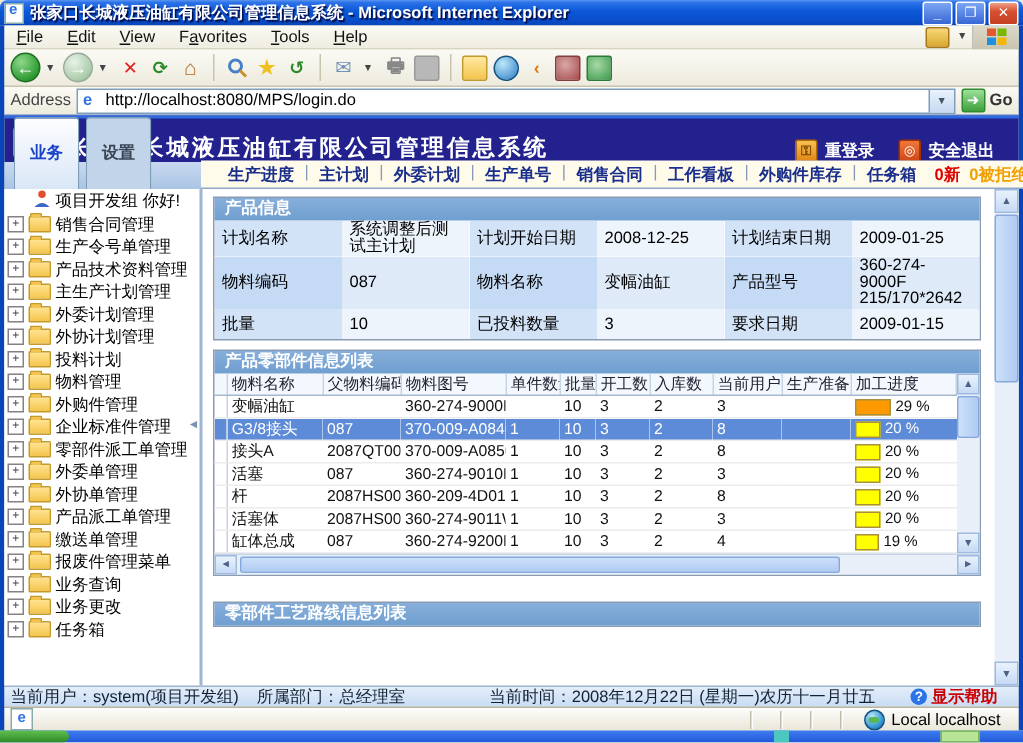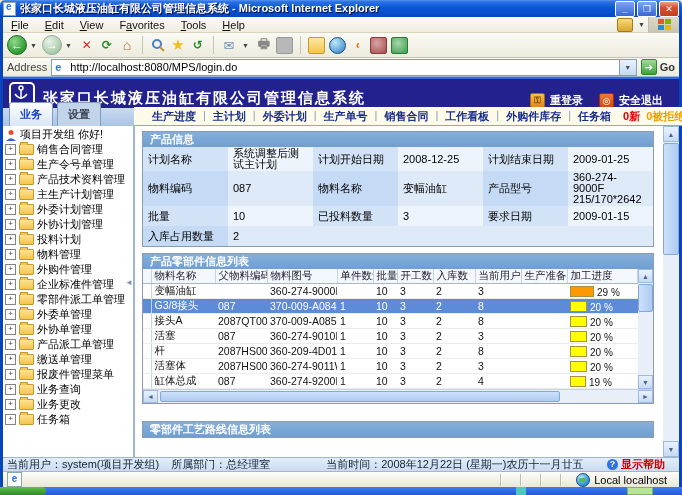--- a/index.html
+++ b/index.html
@@ -54,32 +54,32 @@
   .logo{width:22px;height:22px;border:2px solid #fff;border-radius:5px;margin:0 8px 0 6px;position:relative;flex:none;}
   .logo svg{position:absolute;left:2px;top:1px;}
   .apptitle{color:#fff;font-size:15px;font-weight:bold;letter-spacing:2px;flex:1;white-space:nowrap;}
   .hbtn{display:flex;align-items:center;color:#fff;font-weight:bold;margin-right:16px;white-space:nowrap;}
   .hicon{width:13px;height:13px;border-radius:2px;margin-right:5px;display:flex;align-items:center;justify-content:center;color:#fff;font-size:9px;font-weight:bold;}
   .hicon.key{background:linear-gradient(180deg,#F8C050,#E08818);border:1px solid #B06808;color:#7A4A00;}
   .hicon.pwr{background:linear-gradient(180deg,#F07838,#D04818);border:1px solid #A03008;}
   
   .tabsrow{top:108px;height:18px;display:flex;align-items:flex-end;background:linear-gradient(180deg,#C9DAF0,#A9C4E4);}
   .tabzone{width:131px;display:flex;align-items:flex-end;padding-left:6px;box-sizing:border-box;flex:none;height:18px;}
-  .tab{height:15px;line-height:15px;padding:4px 10px;font-weight:bold;border:1px solid #7F9DB9;border-bottom:none;border-radius:3px 3px 0 0;margin-right:4px;}
+  .tab{height:15px;line-height:15px;padding:16px 10px;font-weight:bold;border:1px solid #7F9DB9;border-bottom:none;border-radius:3px 3px 0 0;margin-right:4px;}
   .tab.active{background:linear-gradient(180deg,#FEFEFF,#D8E6F6);color:#1C44C8;}
   .tab.inactive{background:#C2D4EA;color:#3A4454;margin-top:48px;}
   .navzone{flex:1;height:18px;background:#FFFBEA;border-bottom:1px solid #8FA8C8;display:flex;align-items:center;padding-left:14px;white-space:nowrap;}
   .nav-item{color:#1A2E8C;font-weight:bold;margin:0 4px;}
   .nav-sep{color:#8899BB;margin:0 3px;}
   .badge-new{color:#E00000;font-weight:bold;margin-left:8px;}
   .badge-rej{color:#F0A000;font-weight:bold;margin-left:6px;}
   
   .main{top:126px;height:331px;background:#fff;}
   .sidebar{position:absolute;left:0;top:0;bottom:0;width:130px;border-right:2px solid #9EB6D4;background:#fff;overflow:hidden;}
-  .greet{display:flex;align-items:flex-end;height:16px;padding-left:2px;}
+  .greet{display:flex;align-items:flex-start;height:16px;padding-left:2px;margin-left:17px;}
   .tree-row{display:flex;align-items:center;height:15px;padding-left:2px;white-space:nowrap;}
   .expander{width:9px;height:9px;border:1px solid #848284;background:#fff;font-size:8px;line-height:7px;text-align:center;color:#444;margin-right:3px;flex:none;}
   .folder{width:13px;height:9px;background:linear-gradient(180deg,#FFE391,#F4C54E);border:1px solid #C29A2E;border-radius:1px;position:relative;margin-right:3px;flex:none;}
   .folder::before{content:"";position:absolute;left:0;top:-3px;width:6px;height:2px;background:#F4C54E;border:1px solid #C29A2E;border-bottom:none;border-radius:1px 1px 0 0;}
   .tree-label{color:#000;}
   .collapse-handle{position:absolute;right:0;top:152px;font-size:8px;color:#7A92B8;}
   .content{position:absolute;left:132px;right:17px;top:0;bottom:0;padding:5px 8px 0 7px;overflow:hidden;}
   .section{border:1px solid #8A9CB2;background:#fff;}
   .sec-head{height:15px;line-height:15px;background:linear-gradient(180deg,#86AEDA,#6F9FD0);color:#fff;font-weight:bold;padding-left:7px;}
   
@@ -392,24 +392,20 @@
 215/170*2642</td>
             </tr>
             <tr>
               <td class="lbl">批量</td>
               <td class="val">10</td>
               <td class="lbl">已投料数量</td>
               <td class="val">3</td>
               <td class="lbl">要求日期</td>
               <td class="val">2009-01-15</td>
             </tr>
-            <tr>
-              <td class="lbl">入库占用数量</td>
-              <td class="val" colspan="5">2</td>
-            </tr>
           </tbody>
         </table>
     </div>
 
     <div class="section tablewrap" style="margin-bottom:17px">
       <div class="sec-head">产品零部件信息列表</div>
       <div style="position:relative;padding-right:15px">
         <table class="grid" id="parts-grid">
           <colgroup>
               <col style="width:8px">

